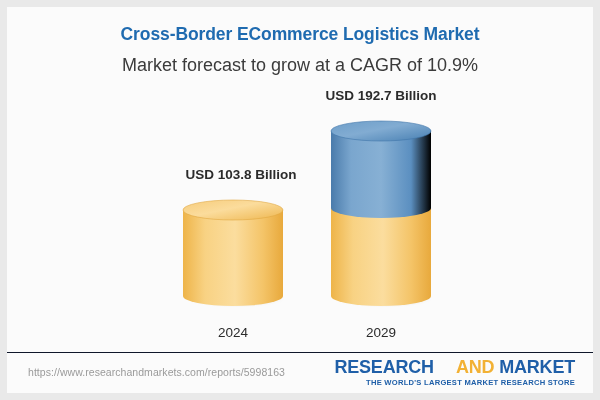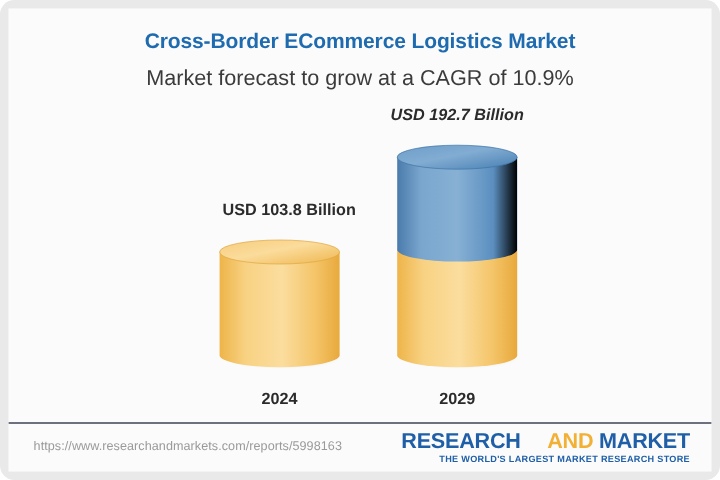--- a/index.html
+++ b/index.html
@@ -14,21 +14,20 @@
     overflow: hidden;
   }
 
   .infographic {
     position: relative;
     width: 600px;
     height: 400px;
     box-sizing: border-box;
     background: #e9e9e9;
     padding: 7px;
-    border-radius: 12px;
   }
 
   .panel {
     position: relative;
     width: 100%;
     height: 100%;
     box-sizing: border-box;
     background: #fbfbfb;
     overflow: hidden;
   }
@@ -81,31 +80,31 @@
   .value-label {
     position: absolute;
     left: 50%;
     transform: translateX(-50%);
     white-space: nowrap;
     font-size: 13.5px;
     font-weight: bold;
     color: #2b2b2b;
   }
   .g2024 .value-label { bottom: 100%; margin-bottom: 17px; padding-left: 16px; }
-  .g2030 .value-label { bottom: 100%; margin-bottom: 17px; font-style: italic; }
+  .g2030 .value-label { bottom: 100%; margin-bottom: 17px; }
 
   .cat-label {
     position: absolute;
     left: 50%;
     transform: translateX(-50%);
     top: 100%;
     margin-top: 18px;
     white-space: nowrap;
     font-size: 13.5px;
-    font-weight: bold;
+    font-weight: normal;
     color: #2b2b2b;
   }
 
   
   .footer {
     position: absolute;
     left: 0;
     right: 0;
     bottom: 0;
     height: 40px;

